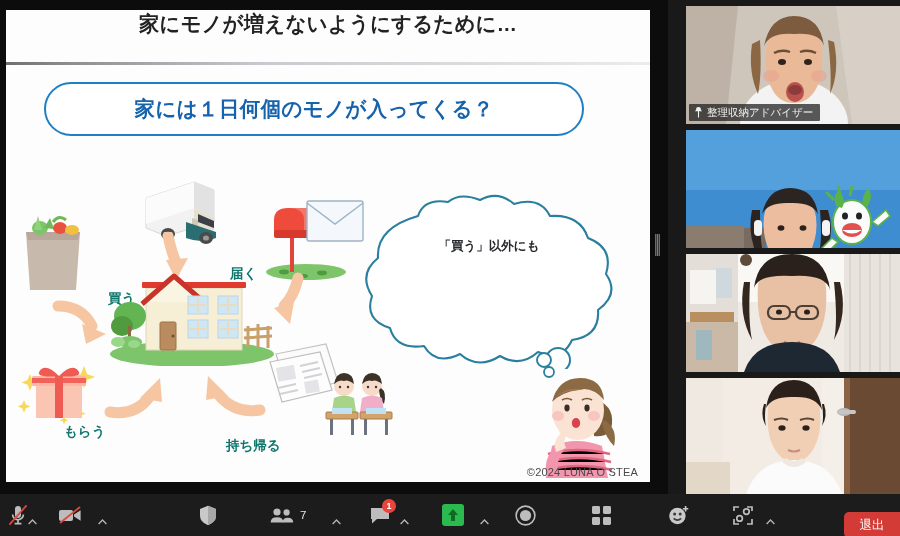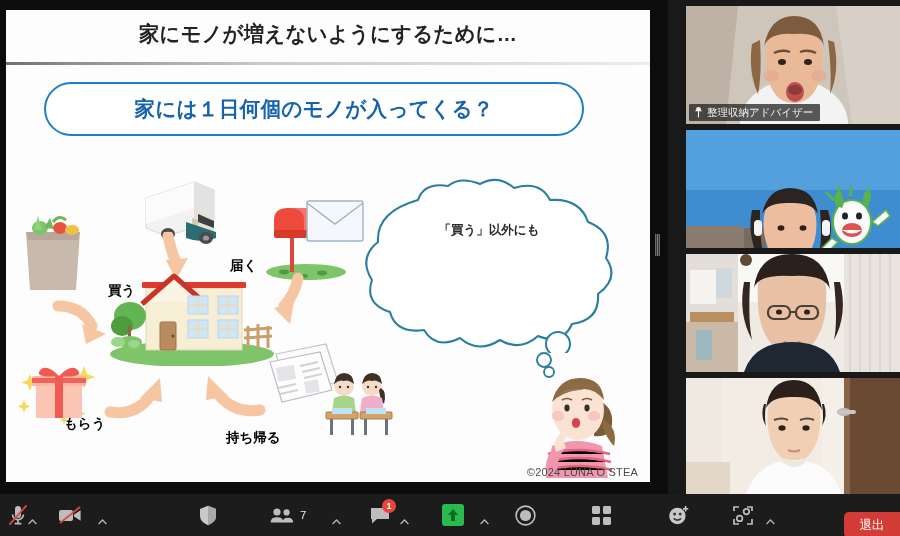--- a/index.html
+++ b/index.html
@@ -12,45 +12,45 @@
   #app { position: relative; width: 900px; height: 536px; background: #191919; }
 
   
   #stage { position: absolute; left: 0; top: 0; width: 668px; height: 494px; background: #0c0c0c; }
   #slide {
     position: absolute; left: 6px; top: 10px; width: 644px; height: 472px;
     background: #fdfdfd; overflow: hidden;
   }
   #slide-title {
     position: absolute; left: 0; top: 0; width: 100%; height: 48px;
-    display: flex; align-items: center; justify-content: center;
+    display: flex; justify-content: center;
   }
   #slide-title span {
     font-size: 21px; font-weight: bold; color: #222; letter-spacing: .5px;
     transform: scaleX(.96);
   }
   #title-rule {
     position: absolute; left: 0; top: 52px; width: 100%; height: 3px;
     background: linear-gradient(to right, #6e6e73 0%, #8d8d92 10%, #c9c9cf 40%, #dcdce1 75%, #ececed 100%);
   }
 
   #q-box {
     position: absolute; left: 38px; top: 72px; width: 540px; height: 54px;
     border: 2.5px solid #1f7fc4; border-radius: 27px; background: #fff;
     display: flex; align-items: center; justify-content: center;
   }
   #q-box span {
     font-size: 21px; font-weight: bold; color: #1562ad; letter-spacing: .5px;
     transform: scaleX(.97);
   }
 
-  .dlabel { position: absolute; font-size: 13.5px; font-weight: bold; color: #000000; white-space: nowrap; }
+  .dlabel { position: absolute; font-size: 13.5px; font-weight: bold; color: #0f766e; white-space: nowrap; margin-top: 8px; }
 
   
-  #bubble { position: absolute; left: 352px; top: 168px; width: 262px; height: 175px; text-decoration: underline; }
+  #bubble { position: absolute; left: 352px; top: 184px; width: 262px; height: 175px; text-decoration: underline; }
   #bubble svg { position: absolute; inset: 0; }
   #bubble-text {
     position: absolute; left: 0; top: 42px; width: 262px;
     text-align: center; font-size: 12.5px; font-weight: bold; color: #27282c; line-height: 1.65;
   }
 
   
   #copyright {
     position: absolute; right: 12px; bottom: 4px;
     font-size: 11px; color: #4a4a4a; letter-spacing: .2px;

